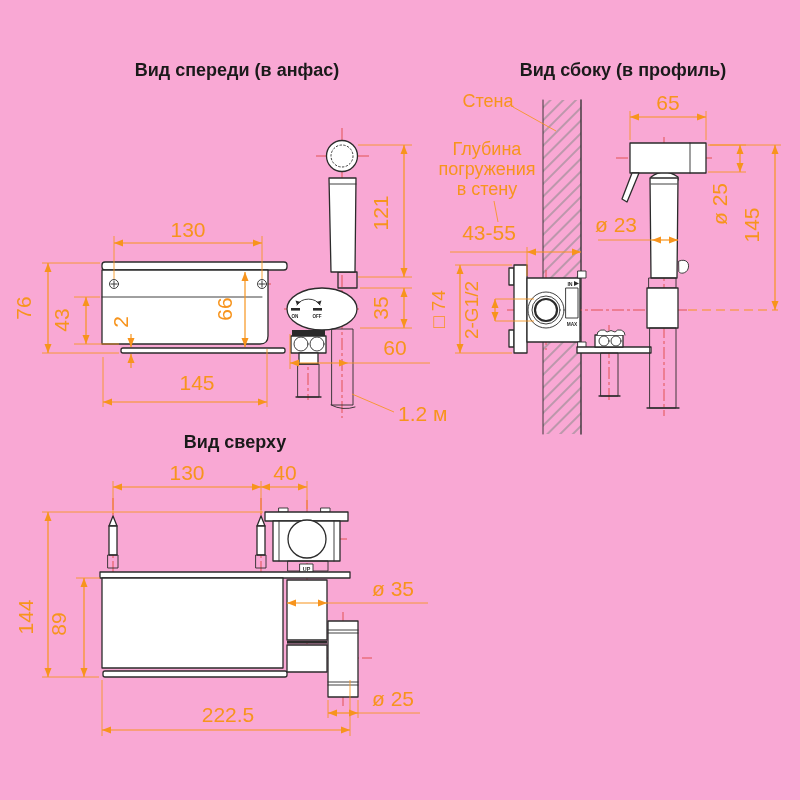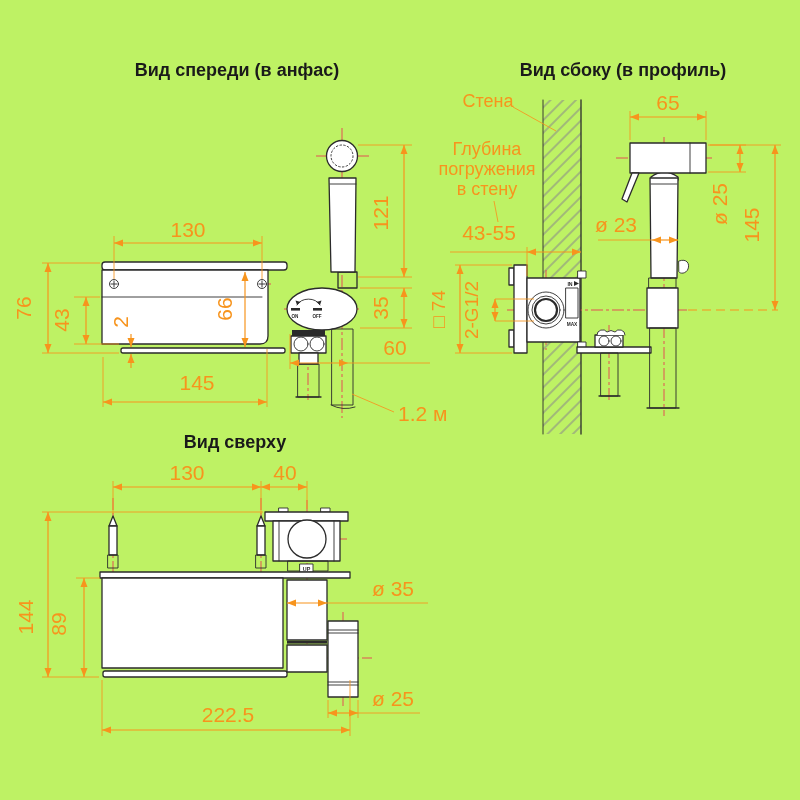--- a/index.html
+++ b/index.html
@@ -1,16 +1,16 @@
 <!DOCTYPE html>
 <html style="--dimension: #F7941D; --centerline: #E25353; --line: #2B2B2B; --title: #1A1A1A; --hatch: #8A8A8A;"><head>
 <meta charset="utf-8">
 <style>
   html,body{margin:0;padding:0;background:#ffffff;}
-  .page{position:relative;width:800px;height:800px;background:#bef264;overflow:hidden;}
+  .page{position:relative;width:800px;height:800px;background:#f9a8d4;overflow:hidden;}
   text{font-family:"Liberation Sans", sans-serif;}
   .ln{stroke:var(--line,#2b2b2b);stroke-width:1.3;fill:none;stroke-linecap:round;stroke-linejoin:round;}
   .thin{stroke-width:0.9;}
   .bold{stroke-width:2.2;}
   .f-white{fill:#ffffff;}
   .cl{stroke:var(--centerline,#e25353);stroke-width:1;fill:none;stroke-dasharray:12 3 3 3;}
   .dim{stroke:var(--dimension,#F7941D);stroke-width:1.2;fill:none;}
   .ext{stroke:var(--dimension,#F7941D);stroke-width:0.9;fill:none;opacity:.95;}
   .extd{stroke:var(--dimension,#F7941D);stroke-width:1;fill:none;stroke-dasharray:9 5;}
   .dimtxt{fill:var(--dimension,#F7941D);font-size:21px;}

